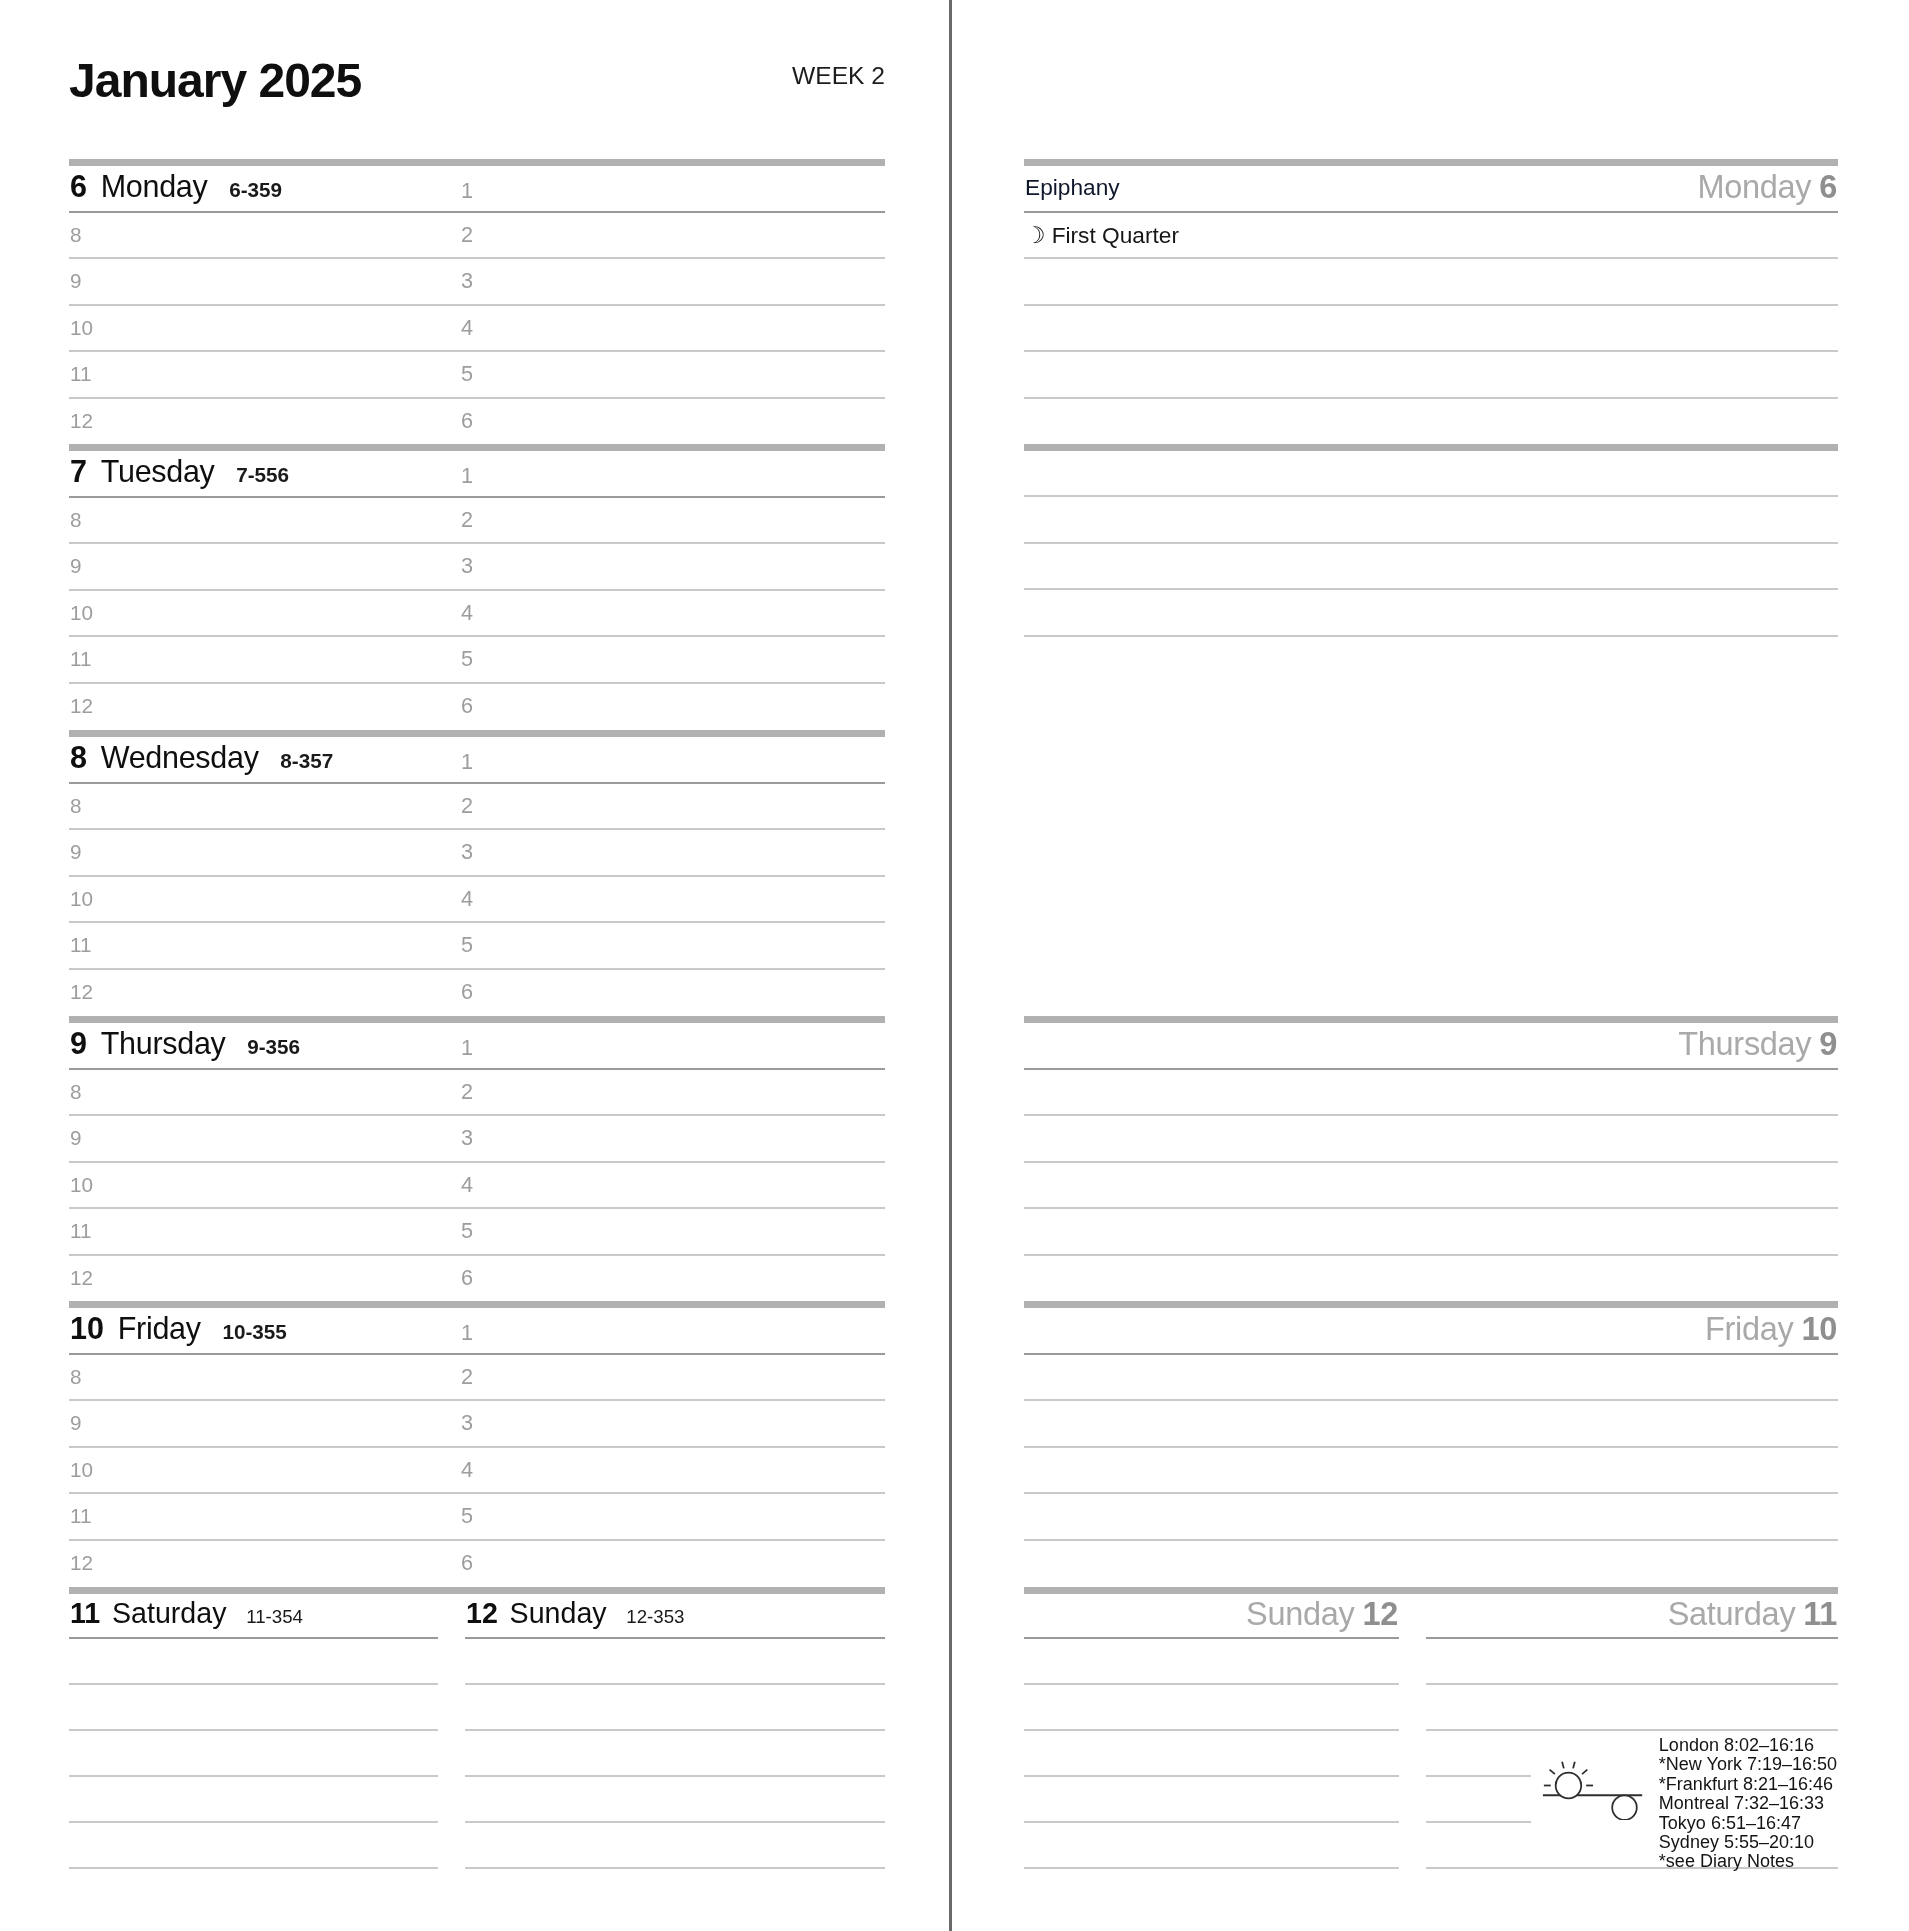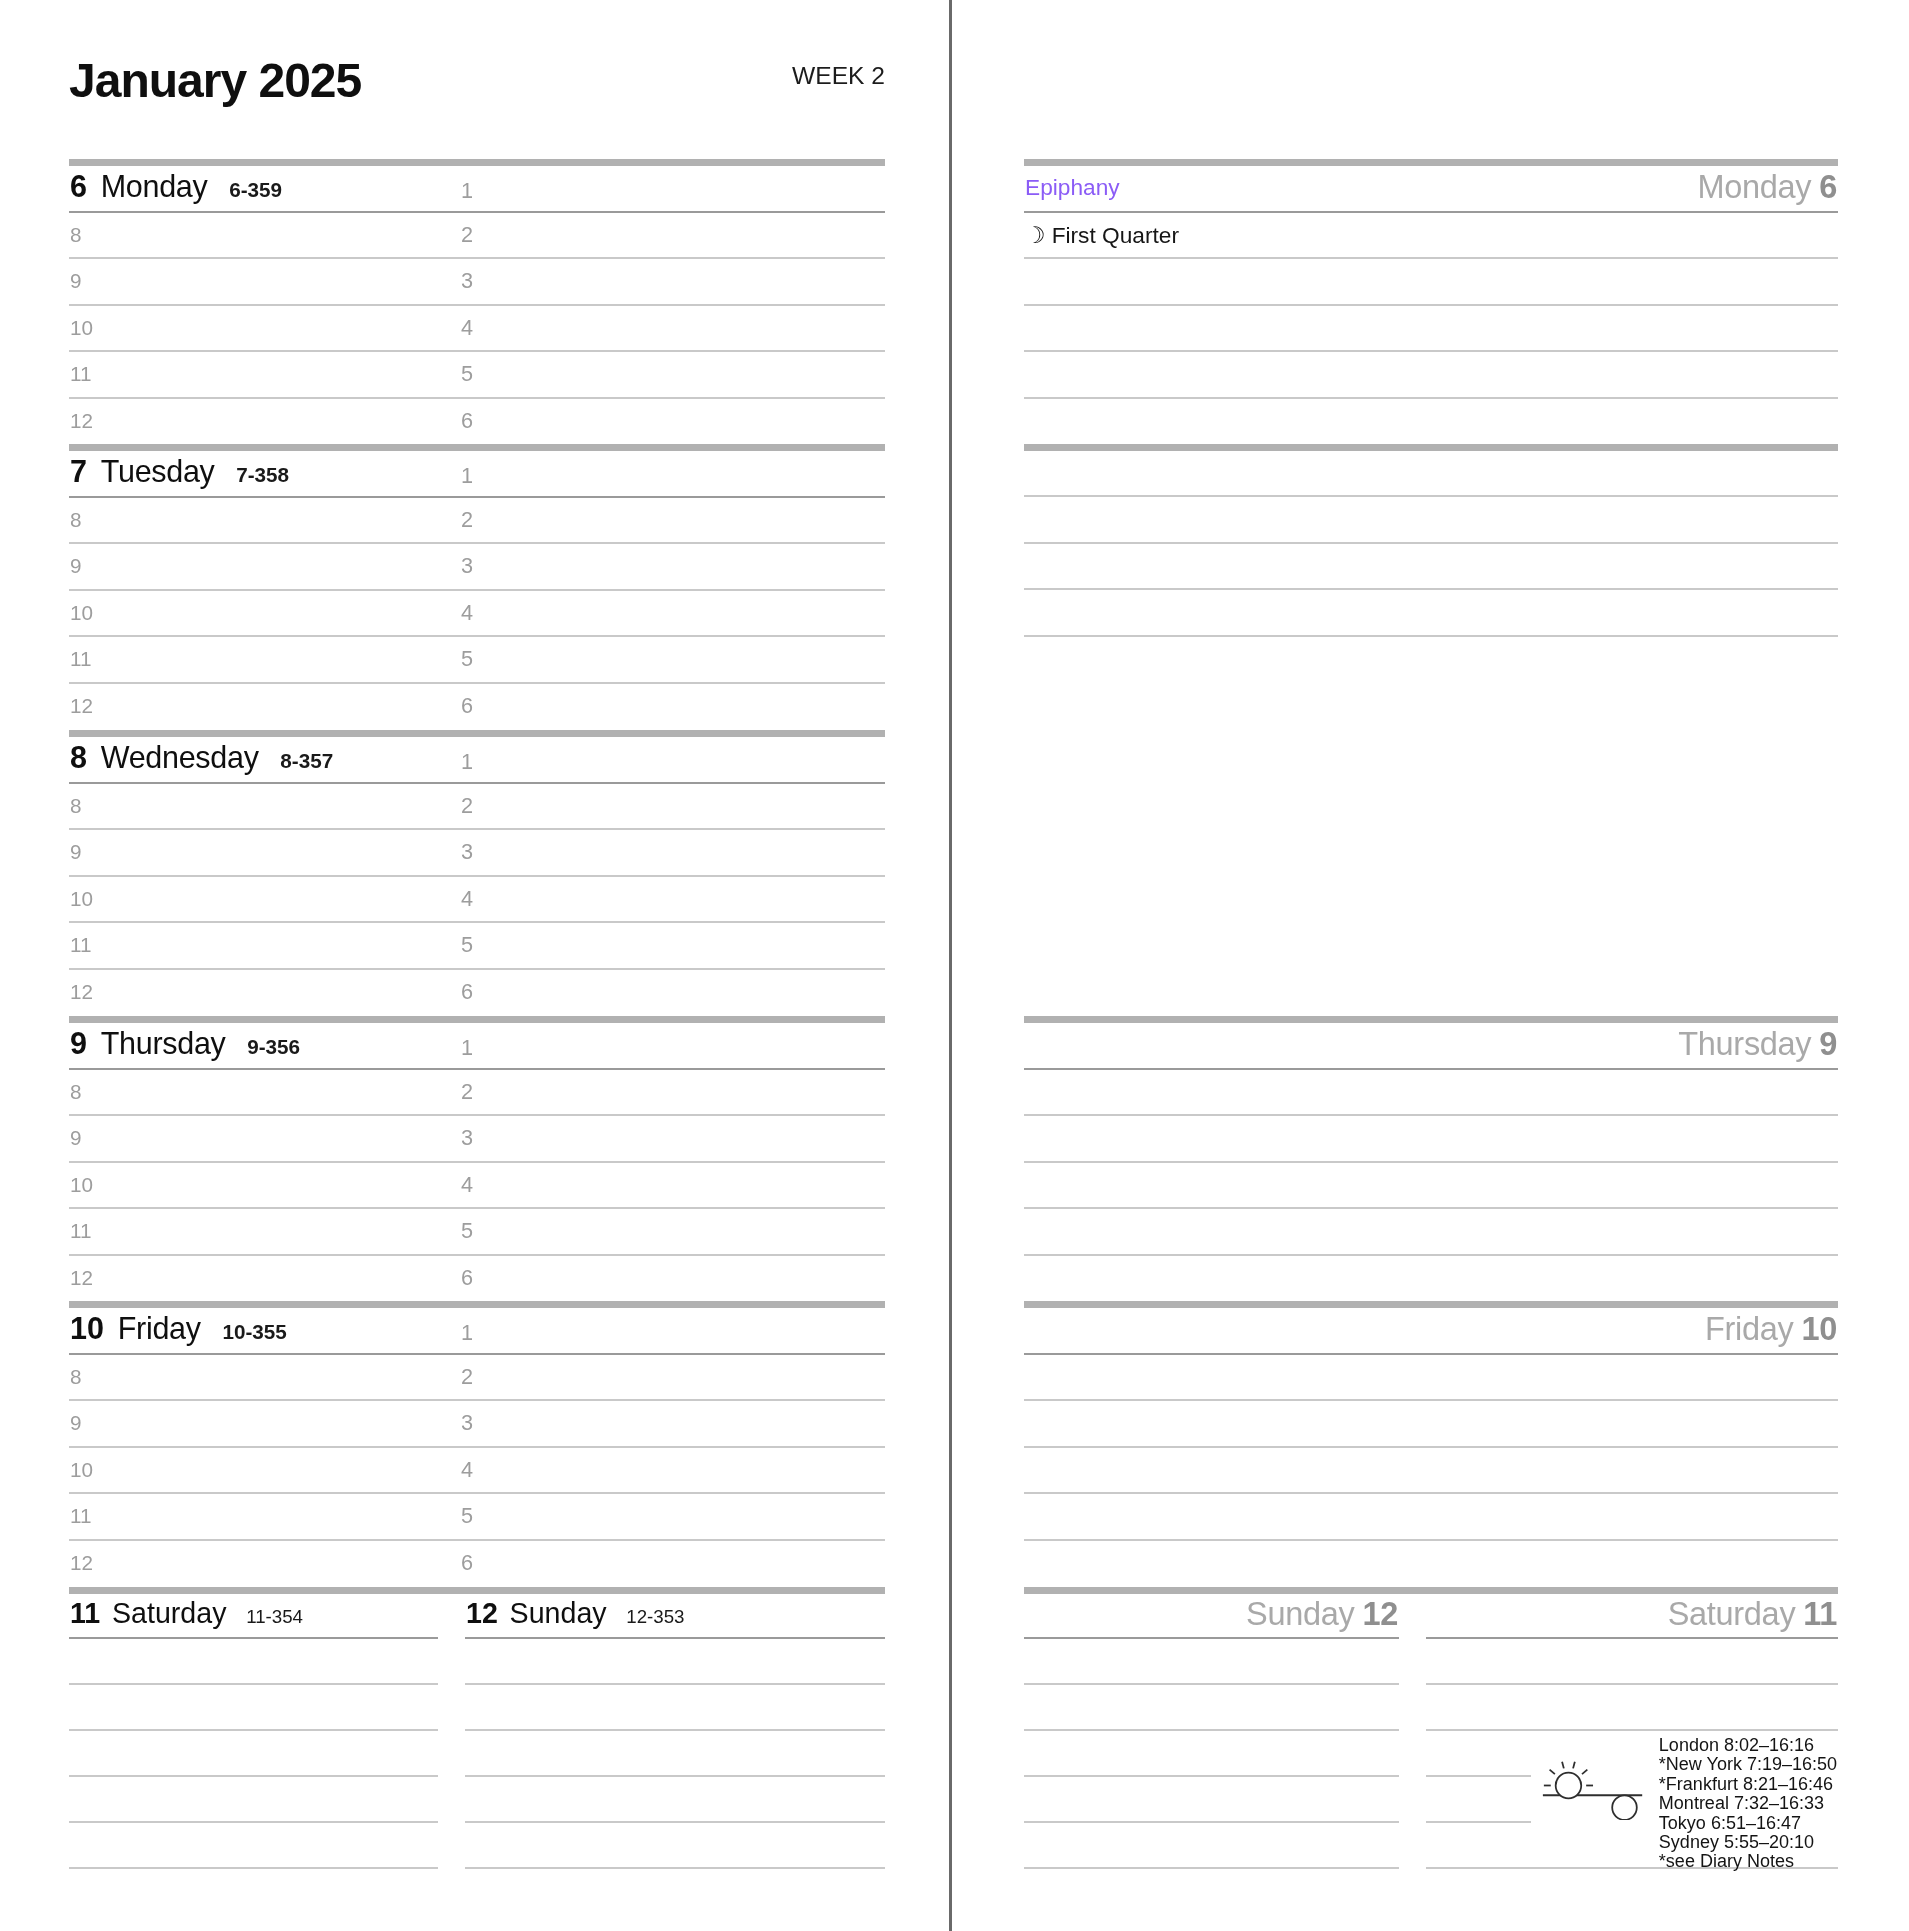--- a/index.html
+++ b/index.html
@@ -18,21 +18,21 @@
   .dnum{font-weight:700;font-size:30.5px;color:#0f0f0f;}
   .dname{font-size:30.5px;margin-left:13.8px;letter-spacing:-0.3px;color:#0f0f0f;}
   .ddoy{font-size:20.7px;margin-left:21.7px;color:#1a1a1a;font-weight:bold;}
   .srow{position:relative;box-sizing:border-box;border-bottom:2px solid #c9c9c9;}
   .srow.last{border-bottom:none;}
   .hour{position:absolute;left:1px;top:0;font-size:20.7px;color:#9d9d9d;line-height:44px;}
   .slotn{position:absolute;left:392px;top:0;font-size:21.7px;color:#9d9d9d;line-height:44px;}
   .slotn.hdr-slot{line-height:41px;top:auto;}
   .lhdr .slotn{top:3.9px;}
   .rhdr{height:47px;box-sizing:border-box;border-bottom:2px solid #9a9a9a;position:relative;line-height:43px;}
-  .holiday{font-size:22.7px;color:#8b5cf6;padding-left:1px;}
+  .holiday{font-size:22.7px;color:#0f172a;padding-left:1px;}
   .daylbl{position:absolute;right:1px;top:0;line-height:43px;font-size:32.5px;color:#a9a9a9;letter-spacing:-0.3px;}
   .daylbl b{color:#8f8f8f;font-weight:700;margin-left:7.9px;}
   .nrow{position:relative;box-sizing:border-box;border-bottom:2px solid #c9c9c9;}
   .nrow.last{border-bottom:none;}
   .note{font-size:22.7px;color:#161616;line-height:45px;padding-left:1px;display:block;}
   .wkblock{position:absolute;left:0;right:0;}
   .wcol{position:absolute;top:6.9px;}
   .whdr{height:45px;box-sizing:border-box;border-bottom:2px solid #9a9a9a;display:flex;align-items:baseline;line-height:39px;padding-left:1px;}
   .wnum{font-weight:700;font-size:28.6px;color:#0f0f0f;}
   .wname{font-size:28.6px;margin-left:11.8px;color:#0f0f0f;}
@@ -112,21 +112,21 @@
     <span class="hour">12</span>
     <span class="slotn">6</span>
   </div>
         </div>
   </div>
       <div class="dayblock" style="top: 444px;">
     <div class="bar"></div>
     <div class="lhdr">
       <span class="dnum">7</span>
       <span class="dname">Tuesday</span>
-      <span class="ddoy">7-358</span>
+      <span class="ddoy">7-556</span>
       <span class="slotn hdr-slot">1</span>
     </div>
     <div>
           <div class="srow" style="height: 46px;">
     <span class="hour">8</span>
     <span class="slotn">2</span>
   </div>
           <div class="srow" style="height: 47px;">
     <span class="hour">9</span>
     <span class="slotn">3</span>

